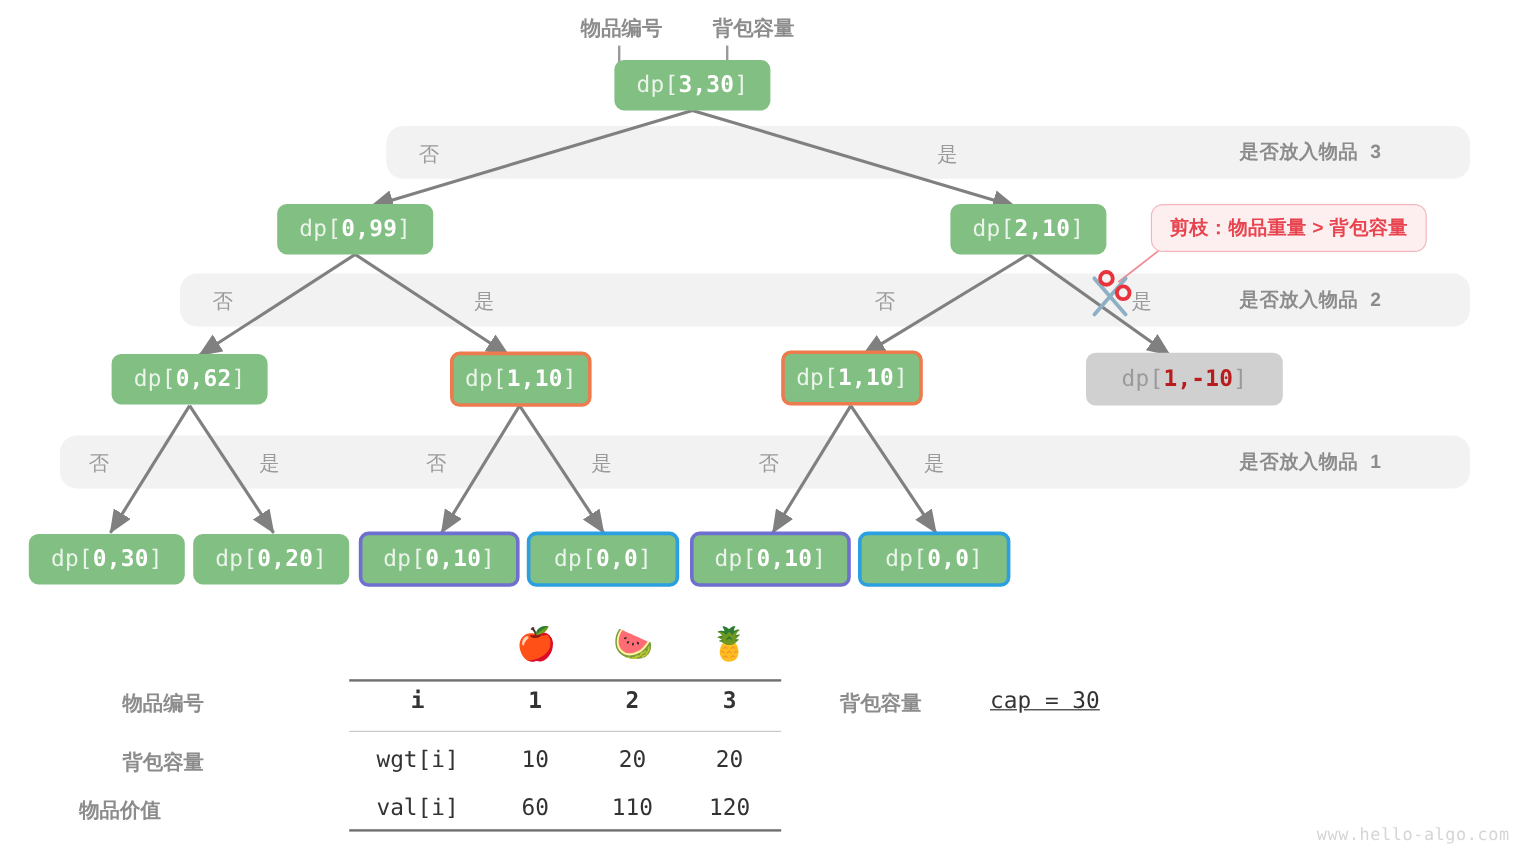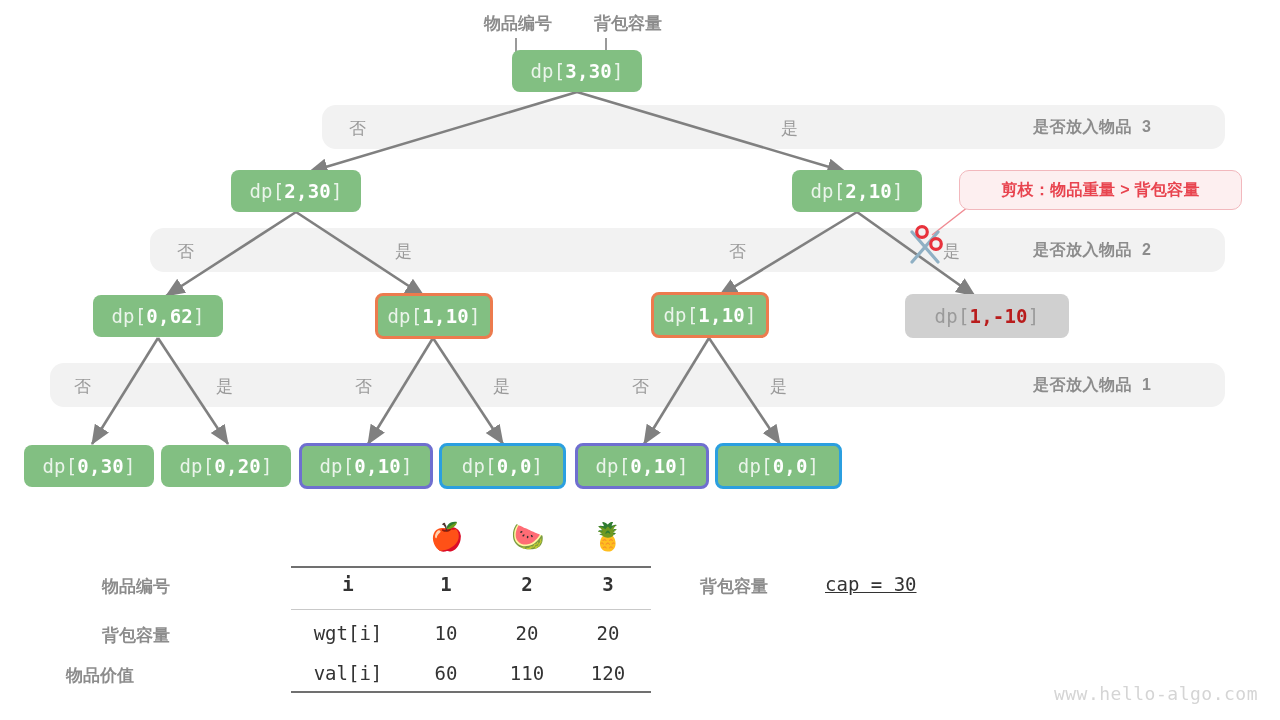--- a/index.html
+++ b/index.html
@@ -99,21 +99,21 @@
     font-size:19px;color:#333;white-space:pre;
   }
 
   .top-annot{
     position:absolute;font-size:17px;font-weight:bold;color:#8c8c8c;white-space:pre;
   }
 
   .watermark{
     position:absolute;right:22px;bottom:16px;
     font-family:"DejaVu Sans Mono","Liberation Mono",monospace;
-    font-size:18px;color:#d5d5d5;letter-spacing:.5px;white-space:pre;
+    font-size:14px;color:#d5d5d5;letter-spacing:.5px;white-space:pre;
   }
 </style>
 </head>
 <body>
 
 <div id="stage">
 
   <div class="top-annot" style="left:484px;top:12px;">物品编号</div>
   <div class="top-annot" style="left:594px;top:12px;">背包容量</div>
 
@@ -179,21 +179,21 @@
       <circle cx="922" cy="232" r="5.3" fill="none" stroke="#e8323c" stroke-width="3.2"></circle>
       <circle cx="936" cy="244" r="5.3" fill="none" stroke="#e8323c" stroke-width="3.2"></circle>
     </g>
   </svg>
 
   <div class="node green" style="left:512px;top:50px;width:130px;height:42px;">
     <span class="dim">dp[</span><span class="val">3,30</span><span class="dim">]</span>
   </div>
 
   <div class="node green" style="left:231px;top:170px;width:130px;height:42px;">
-    <span class="dim">dp[</span><span class="val">2,30</span><span class="dim">]</span>
+    <span class="dim">dp[</span><span class="val">0,99</span><span class="dim">]</span>
   </div>
 
   <div class="node green" style="left:792px;top:170px;width:130px;height:42px;">
     <span class="dim">dp[</span><span class="val">2,10</span><span class="dim">]</span>
   </div>
 
   <div class="node green" style="left:93px;top:295px;width:130px;height:42px;">
     <span class="dim">dp[</span><span class="val">0,62</span><span class="dim">]</span>
   </div>
 
@@ -226,21 +226,21 @@
   </div>
 
   <div class="node green b-purple" style="left:575px;top:443px;width:134px;height:46px;">
     <span class="dim">dp[</span><span class="val">0,10</span><span class="dim">]</span>
   </div>
 
   <div class="node green b-blue" style="left:715px;top:443px;width:127px;height:46px;">
     <span class="dim">dp[</span><span class="val">0,0</span><span class="dim">]</span>
   </div>
 
-  <div class="callout" style="left:959px;top:170px;width:283px;height:40px;">剪枝：物品重量 &gt; 背包容量</div>
+  <div class="callout" style="left:959px;top:170px;width:230px;height:40px;">剪枝：物品重量 &gt; 背包容量</div>
 
   <div id="table-wrap">
 
     <div class="emoji" style="left:417px;top:12px;">🍎</div>
     <div class="emoji" style="left:498px;top:12px;">🍉</div>
     <div class="emoji" style="left:578px;top:12px;">🍍</div>
 
     <div class="rule" style="left:291px;top:54px;width:360px;height:2px;"></div>
     <div class="rule thin" style="left:291px;top:97px;width:360px;"></div>
     <div class="rule" style="left:291px;top:179px;width:360px;height:2px;"></div>

